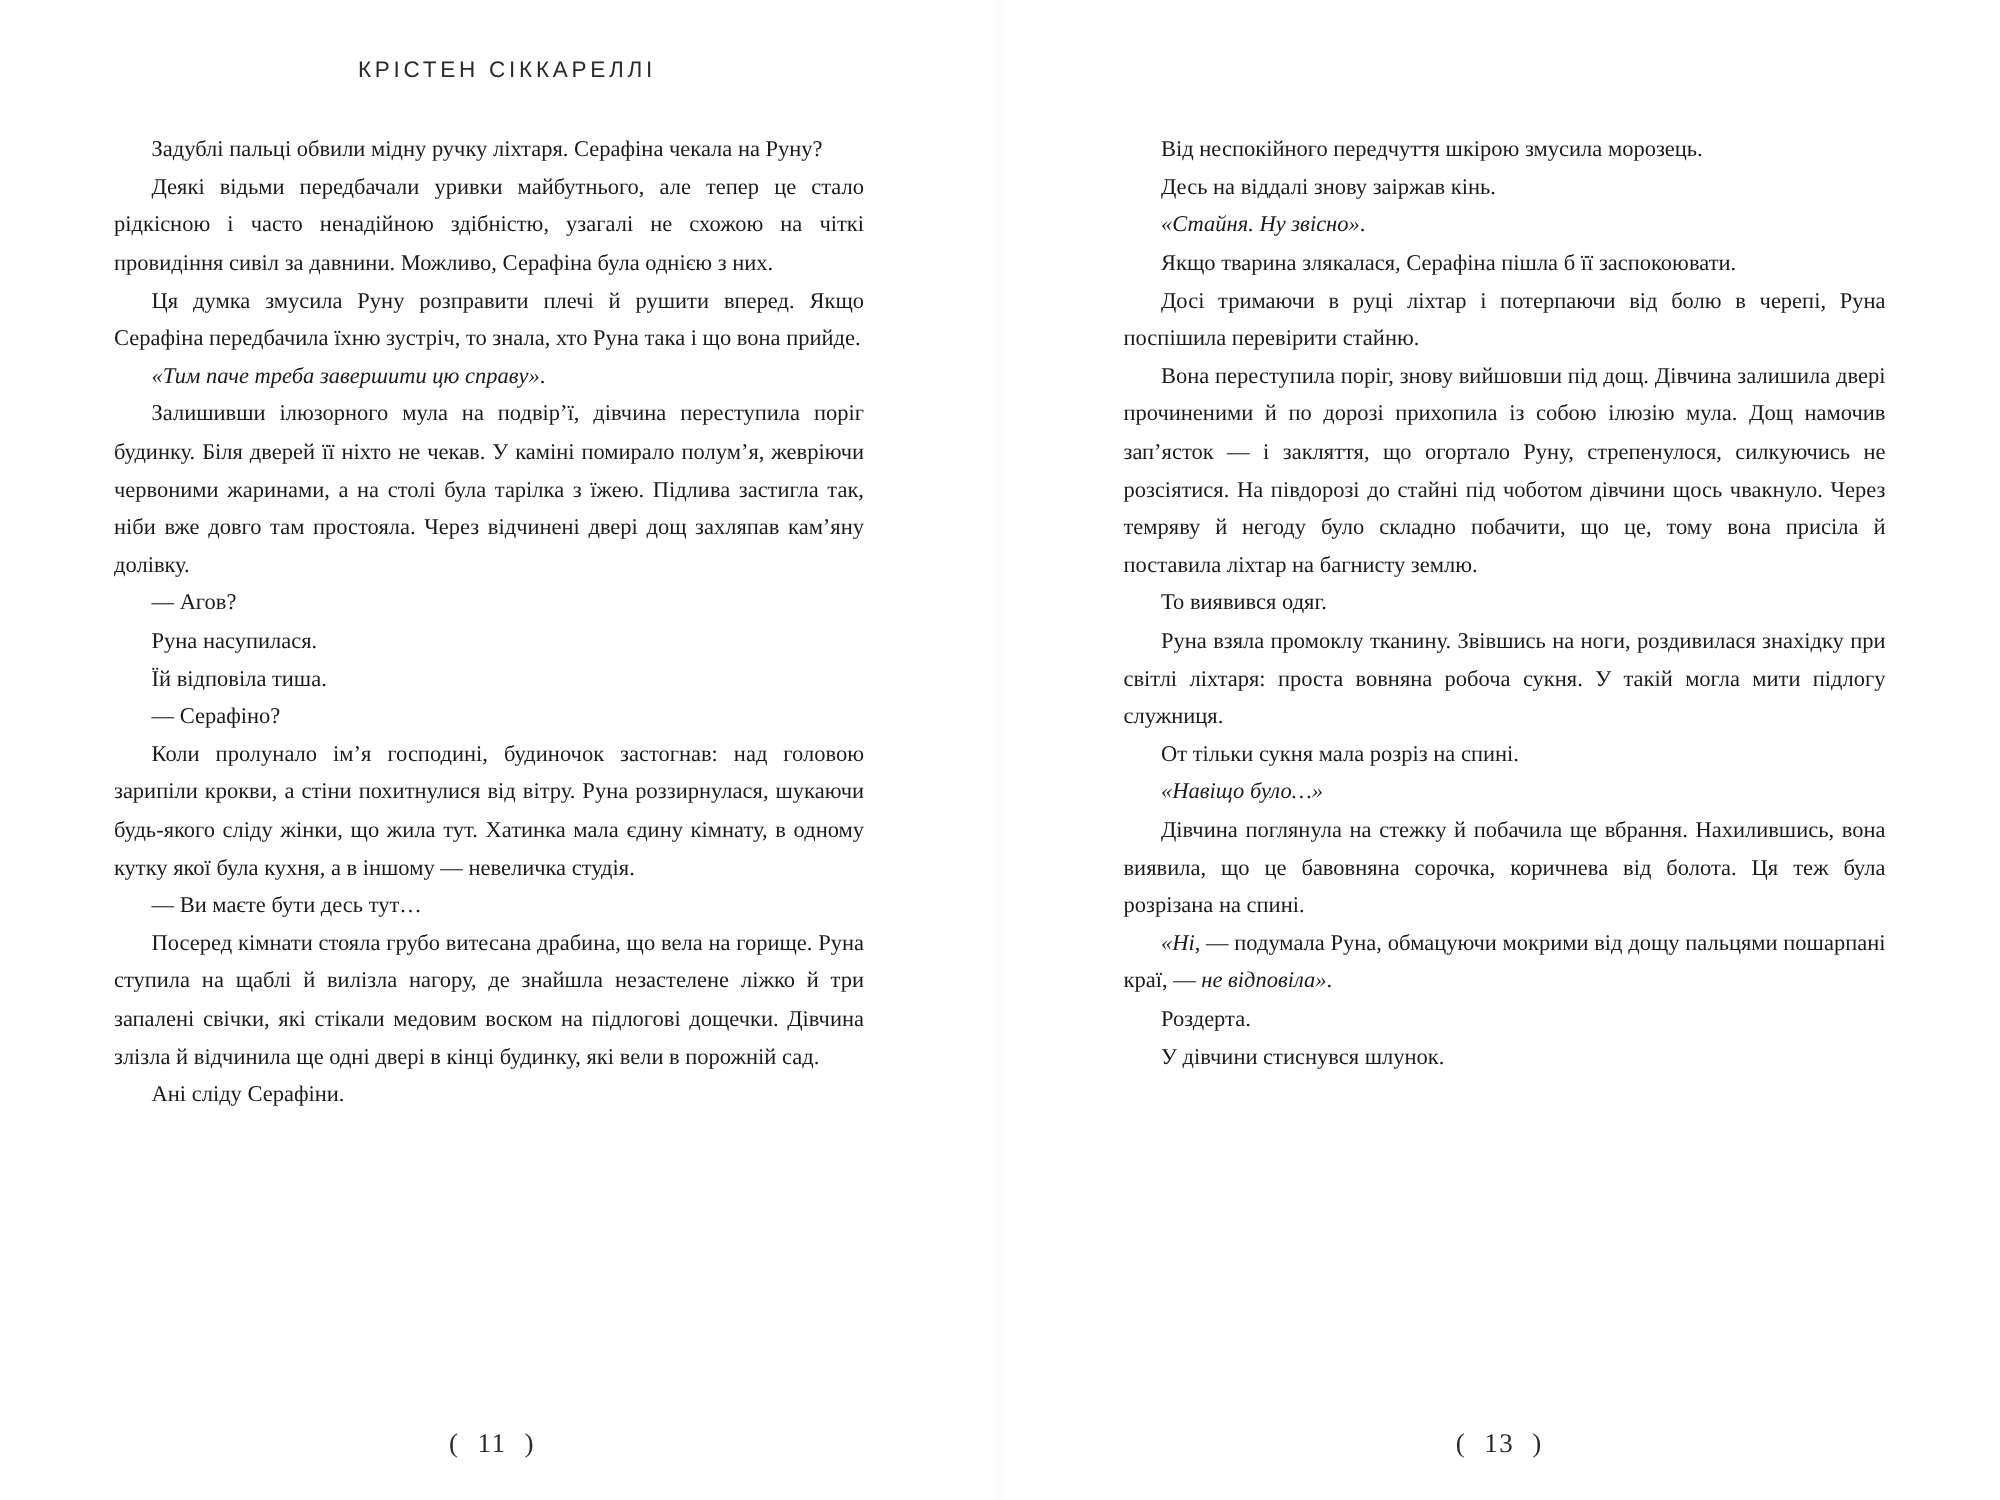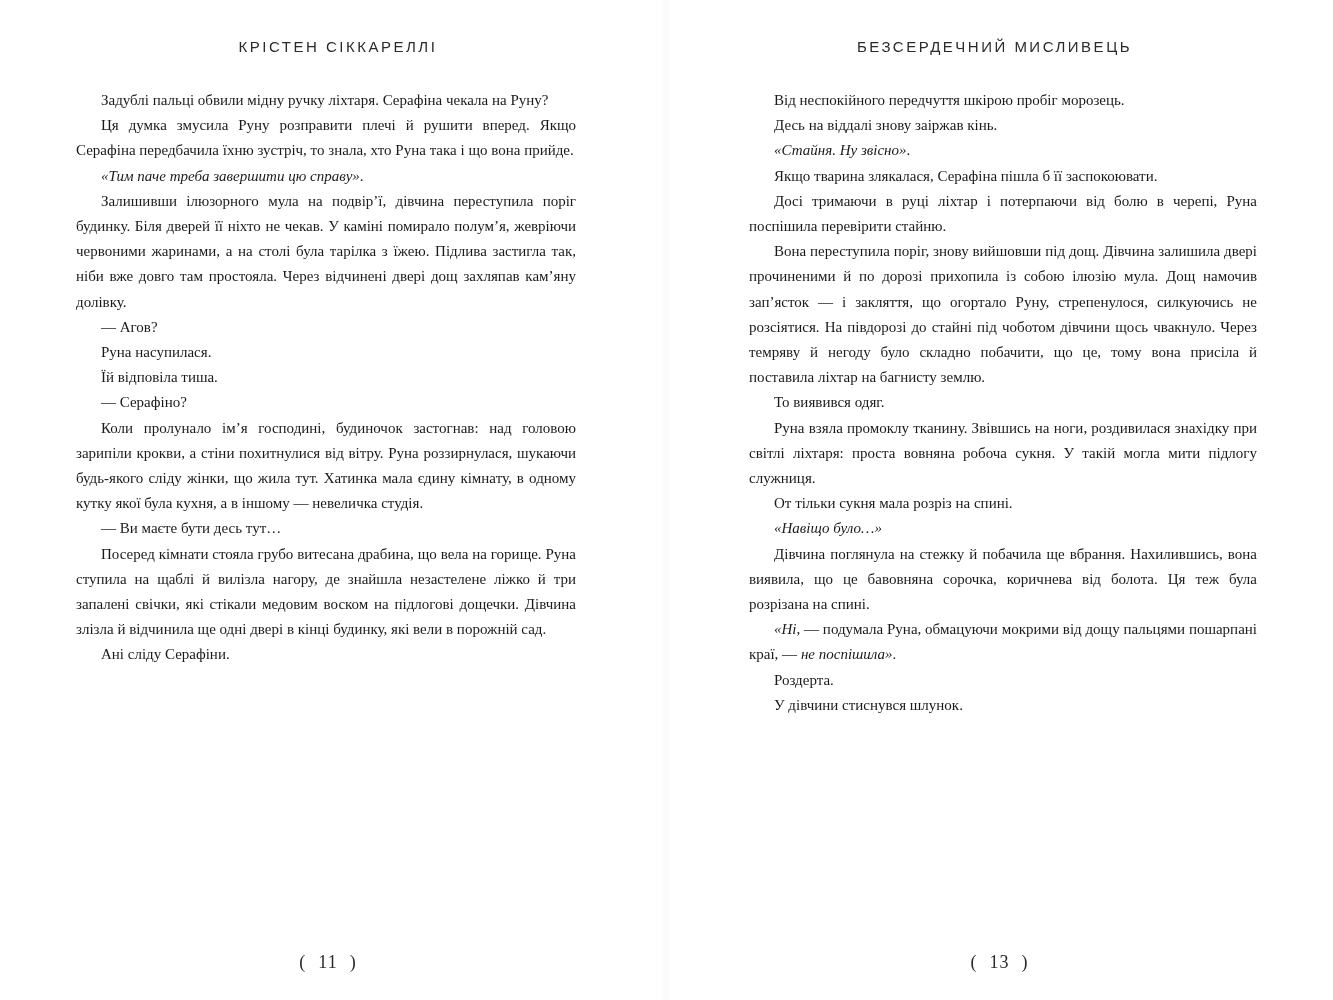--- a/index.html
+++ b/index.html
@@ -76,53 +76,53 @@
     background: linear-gradient(to right, rgba(0,0,0,0) 0%, rgba(0,0,0,0.02) 50%, rgba(0,0,0,0) 100%);
   }
 </style>
 </head>
 <body>
 
 <div class="page page-left">
   <div class="running-head">КРІСТЕН СІККАРЕЛЛІ</div>
   <div class="text-block">
       <p><span>Задублі пальці обвили мідну ручку ліхтаря. Серафіна чекала на Руну?</span></p>
+      <p><span>Деякі відьми передбачали уривки майбутнього, але тепер це стало рідкісною і часто ненадійною здібністю, узагалі не схожою на чіткі провидіння сивіл за давнини. Можливо, Серафіна була однією з них.</span></p>
       <p><span>Ця думка змусила Руну розправити плечі й рушити вперед. Якщо Серафіна передбачила їхню зустріч, то знала, хто Руна така і що вона прийде.</span></p>
       <p><span class="it">«Тим паче треба завершити цю справу»</span><span>.</span></p>
       <p><span>Залишивши ілюзорного мула на подвір’ї, дівчина переступила поріг будинку. Біля дверей її ніхто не чекав. У каміні помирало полум’я, жевріючи червоними жаринами, а на столі була тарілка з їжею. Підлива застигла так, ніби вже довго там простояла. Через відчинені двері дощ захляпав кам’яну долівку.</span></p>
       <p><span>— Агов?</span></p>
       <p><span>Руна насупилася.</span></p>
       <p><span>Їй відповіла тиша.</span></p>
       <p><span>— Серафіно?</span></p>
       <p><span>Коли пролунало ім’я господині, будиночок застогнав: над головою зарипіли крокви, а стіни похитнулися від вітру. Руна роззирнулася, шукаючи будь-якого сліду жінки, що жила тут. Хатинка мала єдину кімнату, в одному кутку якої була кухня, а в іншому — невеличка студія.</span></p>
       <p><span>— Ви маєте бути десь тут…</span></p>
       <p><span>Посеред кімнати стояла грубо витесана драбина, що вела на горище. Руна ступила на щаблі й вилізла нагору, де знайшла незастелене ліжко й три запалені свічки, які стікали медовим воском на підлогові дощечки. Дівчина злізла й відчинила ще одні двері в кінці будинку, які вели в порожній сад.</span></p>
       <p><span>Ані сліду Серафіни.</span></p>
     </div>
   <div class="folio">
     <span class="paren">(</span><span>11</span><span class="paren">)</span>
   </div>
 </div>
 
 <div class="gutter"></div>
 
 <div class="page page-right">
-  <div class="running-head">БЕЗСЕРДЕЧНИЙ МИСЛИВЕЦЬ</div>
   <div class="text-block">
-      <p><span>Від неспокійного передчуття шкірою пробіг морозець.</span></p>
+      <p><span>Від неспокійного передчуття шкірою змусила морозець.</span></p>
       <p><span>Десь на віддалі знову заіржав кінь.</span></p>
       <p><span class="it">«Стайня. Ну звісно»</span><span>.</span></p>
       <p><span>Якщо тварина злякалася, Серафіна пішла б її заспокоювати.</span></p>
       <p><span>Досі тримаючи в руці ліхтар і потерпаючи від болю в черепі, Руна поспішила перевірити стайню.</span></p>
       <p><span>Вона переступила поріг, знову вийшовши під дощ. Дівчина залишила двері прочиненими й по дорозі прихопила із собою ілюзію мула. Дощ намочив зап’ясток — і закляття, що огортало Руну, стрепенулося, силкуючись не розсіятися. На півдорозі до стайні під чоботом дівчини щось чвакнуло. Через темряву й негоду було складно побачити, що це, тому вона присіла й поставила ліхтар на багнисту землю.</span></p>
       <p><span>То виявився одяг.</span></p>
       <p><span>Руна взяла промоклу тканину. Звівшись на ноги, роздивилася знахідку при світлі ліхтаря: проста вовняна робоча сукня. У такій могла мити підлогу служниця.</span></p>
       <p><span>От тільки сукня мала розріз на спині.</span></p>
       <p><span class="it">«Навіщо було…»</span></p>
       <p><span>Дівчина поглянула на стежку й побачила ще вбрання. Нахилившись, вона виявила, що це бавовняна сорочка, коричнева від болота. Ця теж була розрізана на спині.</span></p>
-      <p><span class="it">«Ні</span><span>, — подумала Руна, обмацуючи мокрими від дощу пальцями пошарпані краї, — </span><span class="it">не поспішила»</span><span>.</span></p>
+      <p><span class="it">«Ні</span><span>, — подумала Руна, обмацуючи мокрими від дощу пальцями пошарпані краї, — </span><span class="it">не відповіла»</span><span>.</span></p>
       <p><span>Роздерта.</span></p>
       <p><span>У дівчини стиснувся шлунок.</span></p>
     </div>
   <div class="folio">
     <span class="paren">(</span><span>13</span><span class="paren">)</span>
   </div>
 </div>
 
 </body></html>

